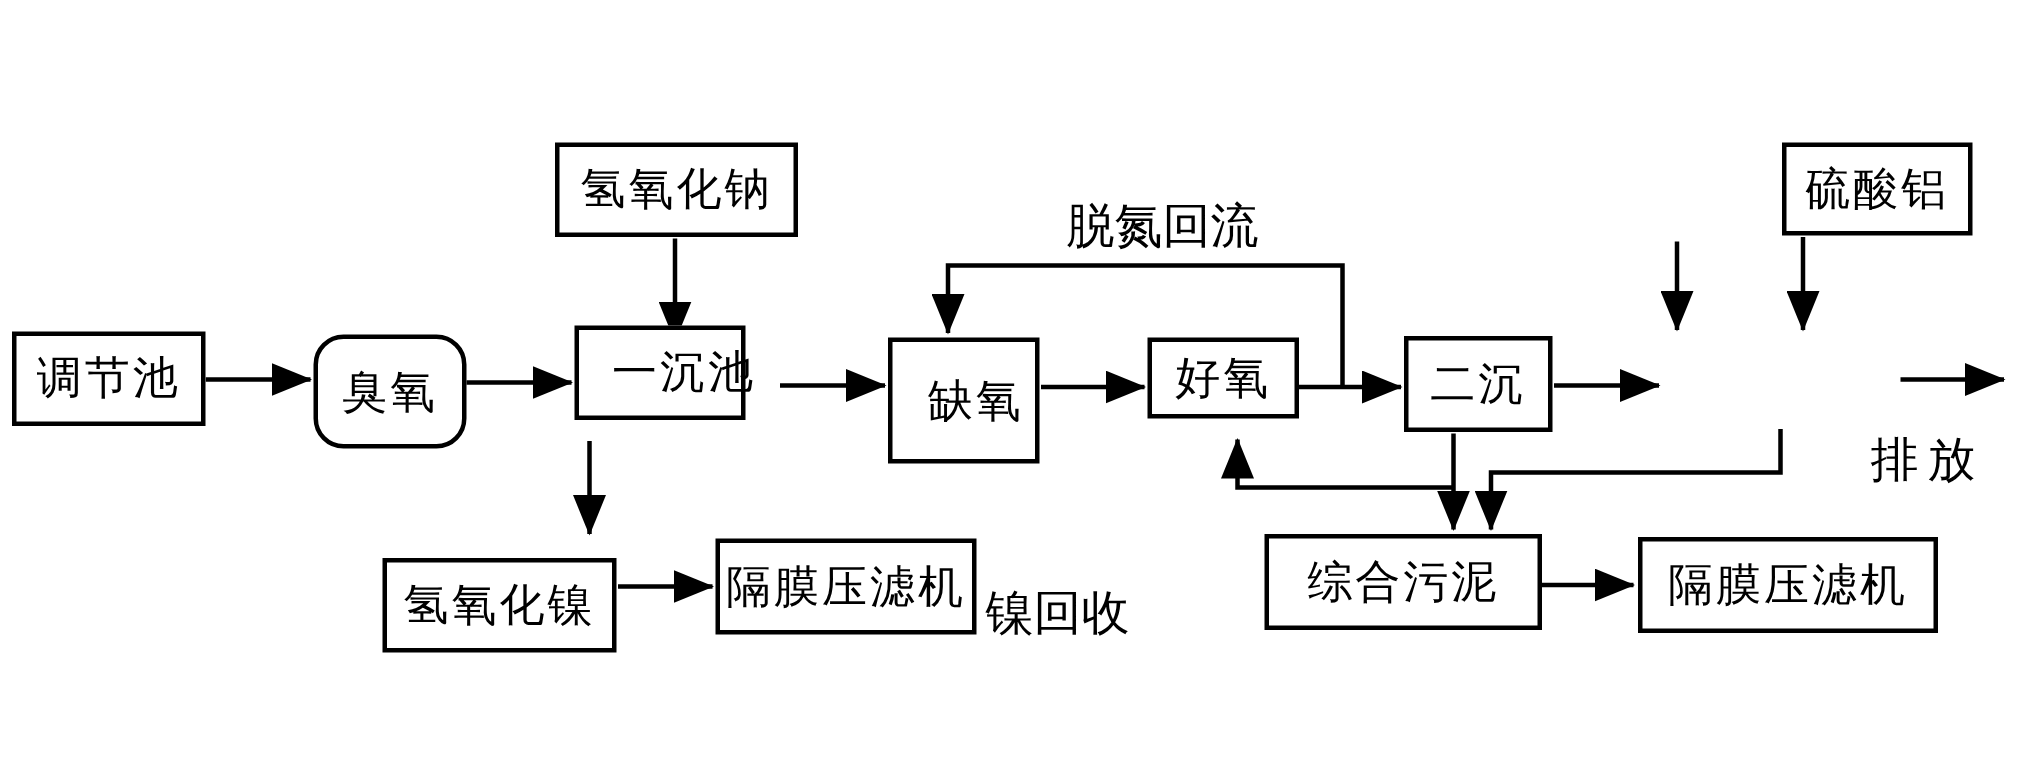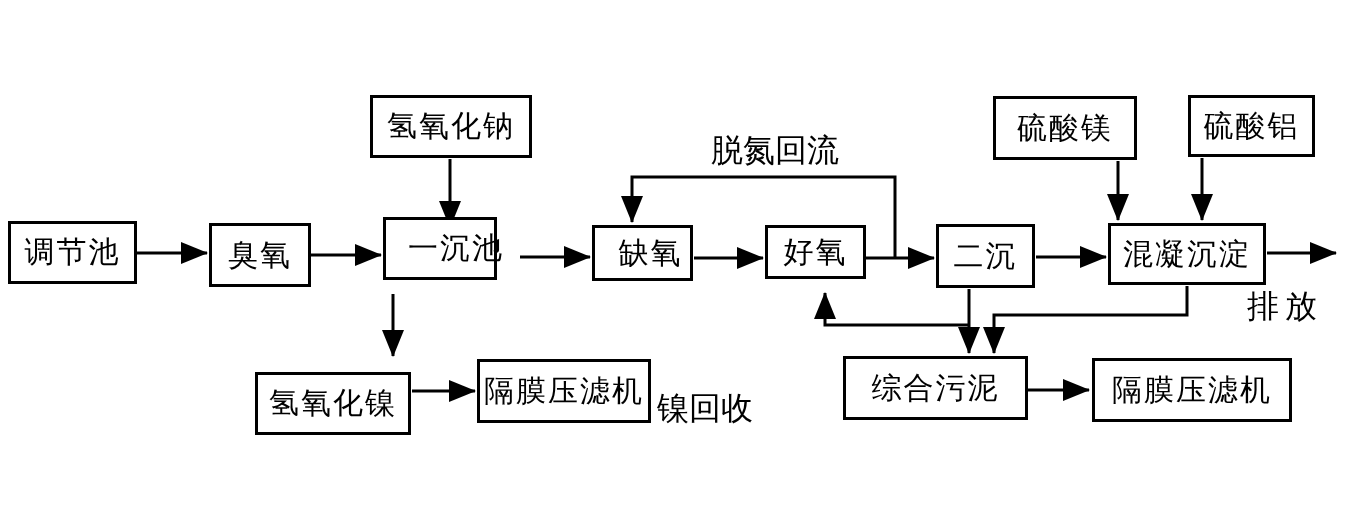--- a/index.html
+++ b/index.html
@@ -68,37 +68,35 @@
       <path d="M412 391 H475" marker-end="url(#ah)"></path>
       <path d="M969 289 V353" marker-end="url(#ah)"></path>
       <path d="M969 325 H825 V293" marker-end="url(#ah)"></path>
       <path d="M1187 286 V315 H994 V353" marker-end="url(#ah)"></path>
       <path d="M1009 390 H1089" marker-end="url(#ah)"></path>
     </g>
   </svg>
 
   <div class="node" style="left:8px;   top:221px; width:129px; height:63px;">调节池</div>
 
-  <div class="node" style="left:209px; top:223px; width:102px; height:64px;">臭氧</div>
+  <div class="node" style="left:209px; top:223px; width:102px; height:76px;border-radius:20px;">臭氧</div>
 
   <div class="node" style="left:370px; top:95px;  width:162px; height:63px;">氢氧化钠</div>
 
   <div class="node" style="left:383px; top:217px; width:114px; height:63px;padding-left:32px;">一沉池</div>
 
-  <div class="node" style="left:592px; top:225px; width:101px; height:56px;padding-left:16px;">缺氧</div>
+  <div class="node" style="left:592px; top:225px; width:101px; height:84px;padding-left:16px;">缺氧</div>
 
   <div class="node" style="left:765px; top:225px; width:101px; height:54px;">好氧</div>
 
   <div class="node" style="left:936px; top:224px; width:99px;  height:64px;">二沉</div>
 
-  <div class="node" style="left:993px; top:96px;  width:144px; height:64px;">硫酸镁</div>
 
   <div class="node" style="left:1188px; top:95px; width:127px; height:62px;">硫酸铝</div>
 
-  <div class="node" style="left:1108px; top:223px; width:158px; height:62px;">混凝沉淀</div>
 
   <div class="node" style="left:255px; top:360px; width:156px; height:63px;margin-top:12px;">氢氧化镍</div>
 
   <div class="node" style="left:477px; top:359px; width:174px; height:64px;">隔膜压滤机</div>
 
   <div class="node" style="left:843px; top:356px; width:185px; height:64px;">综合污泥</div>
 
   <div class="node" style="left:1092px; top:358px; width:200px; height:64px;">隔膜压滤机</div>
 
   <div class="ann" style="left:711px; top:129px;">脱氮回流</div>

